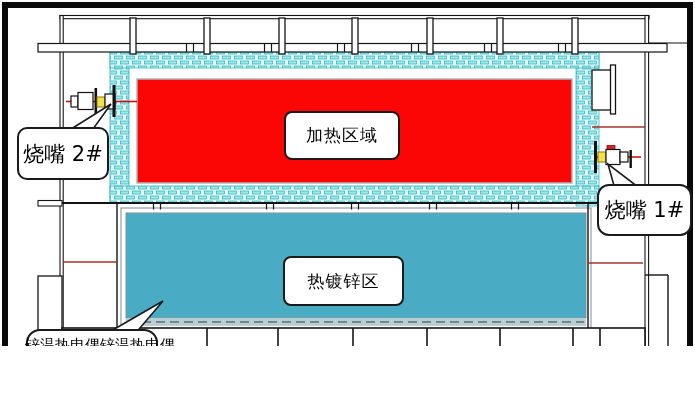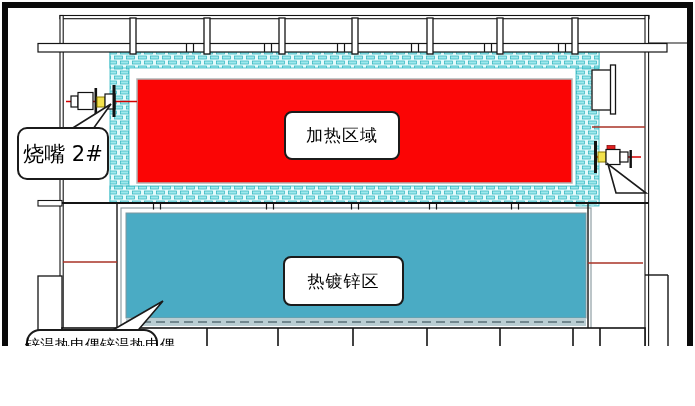--- a/index.html
+++ b/index.html
@@ -176,18 +176,21 @@
   <div class="zone-label" id="label-heating">
     <span>加热区域</span>
   </div>
   <div class="zone-label" id="label-galv">
     <span>热镀锌区</span>
   </div>
 
   <div class="callout" id="callout-burner2">
     <span>烧嘴 2#</span>
   </div>
+  <div class="callout" id="callout-burner1">
+    <span>烧嘴 1#</span>
+  </div>
   <div class="callout" id="callout-thermo">
     <span>锌温热电偶</span>
     <span>锌温热电偶</span>
   </div>
 
 </div>
 
 </body></html>

